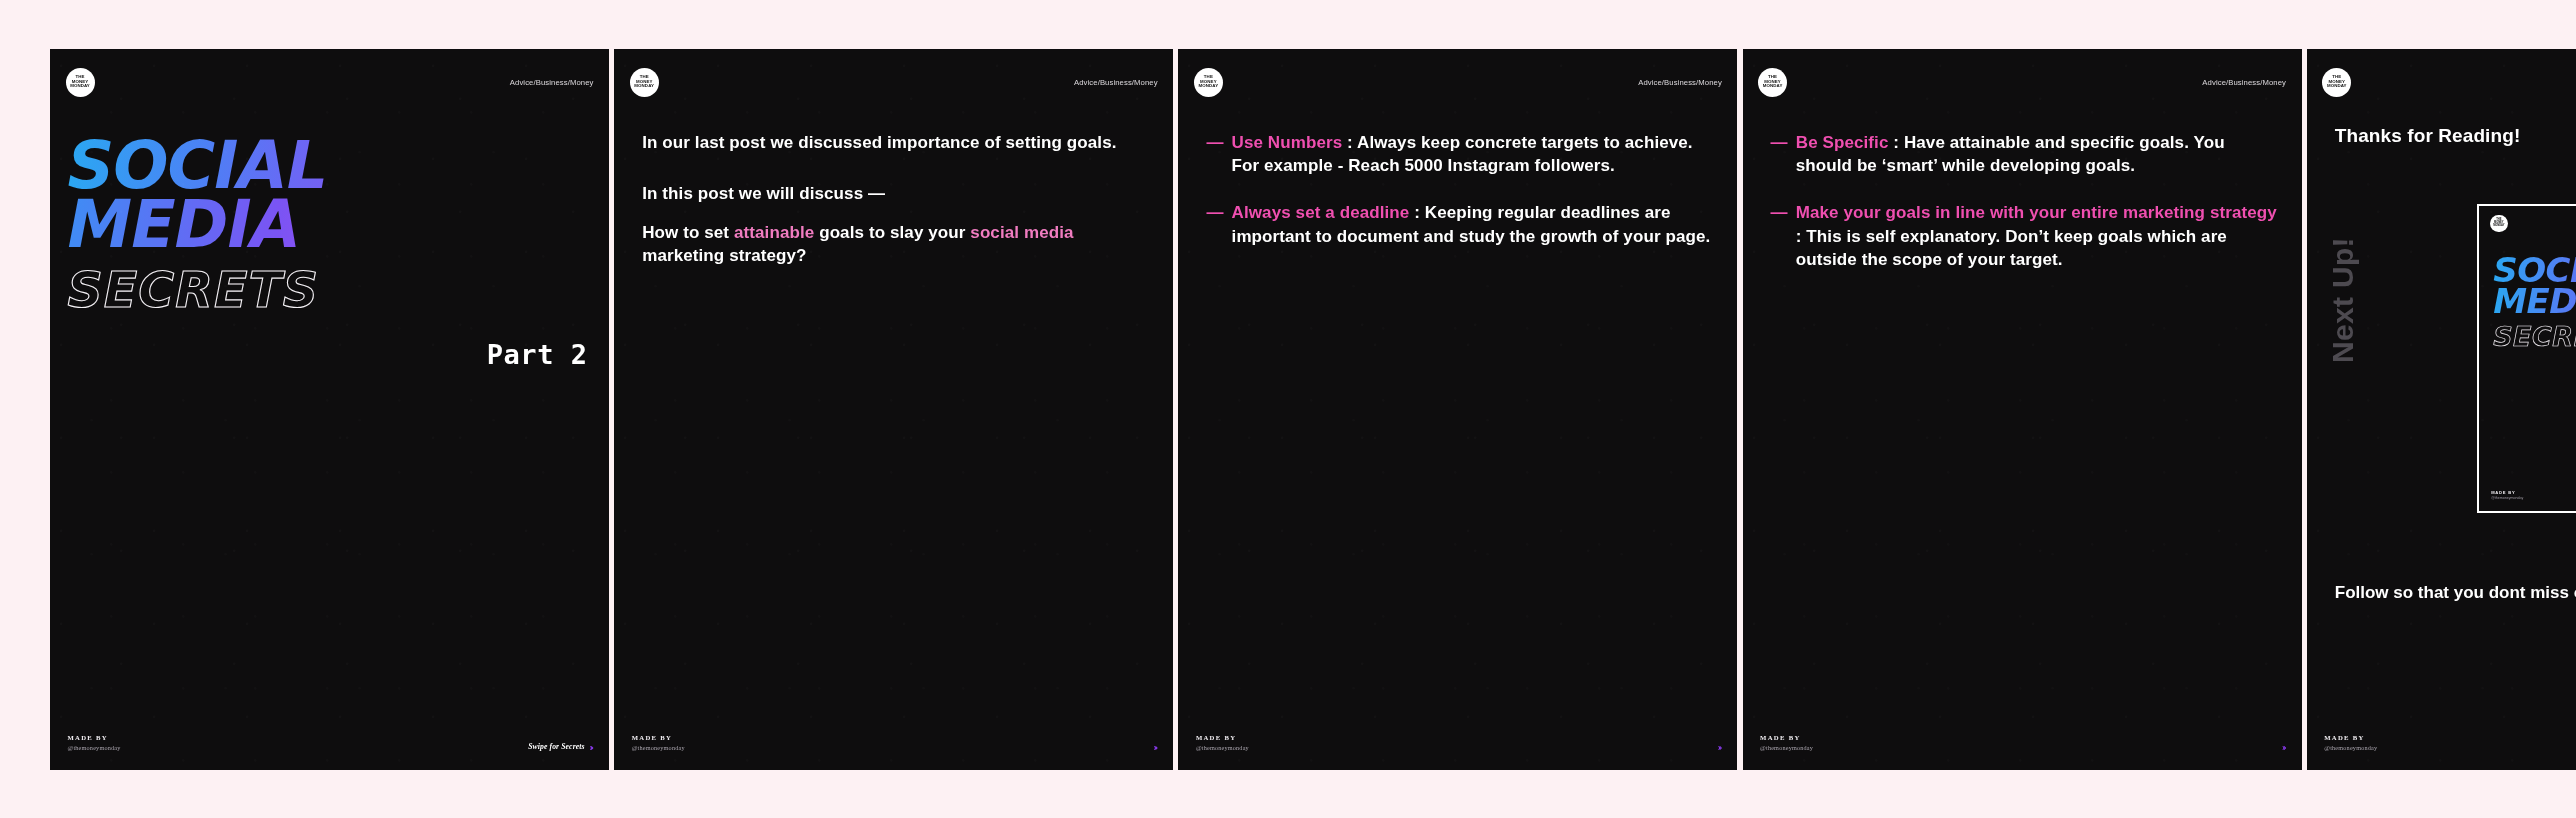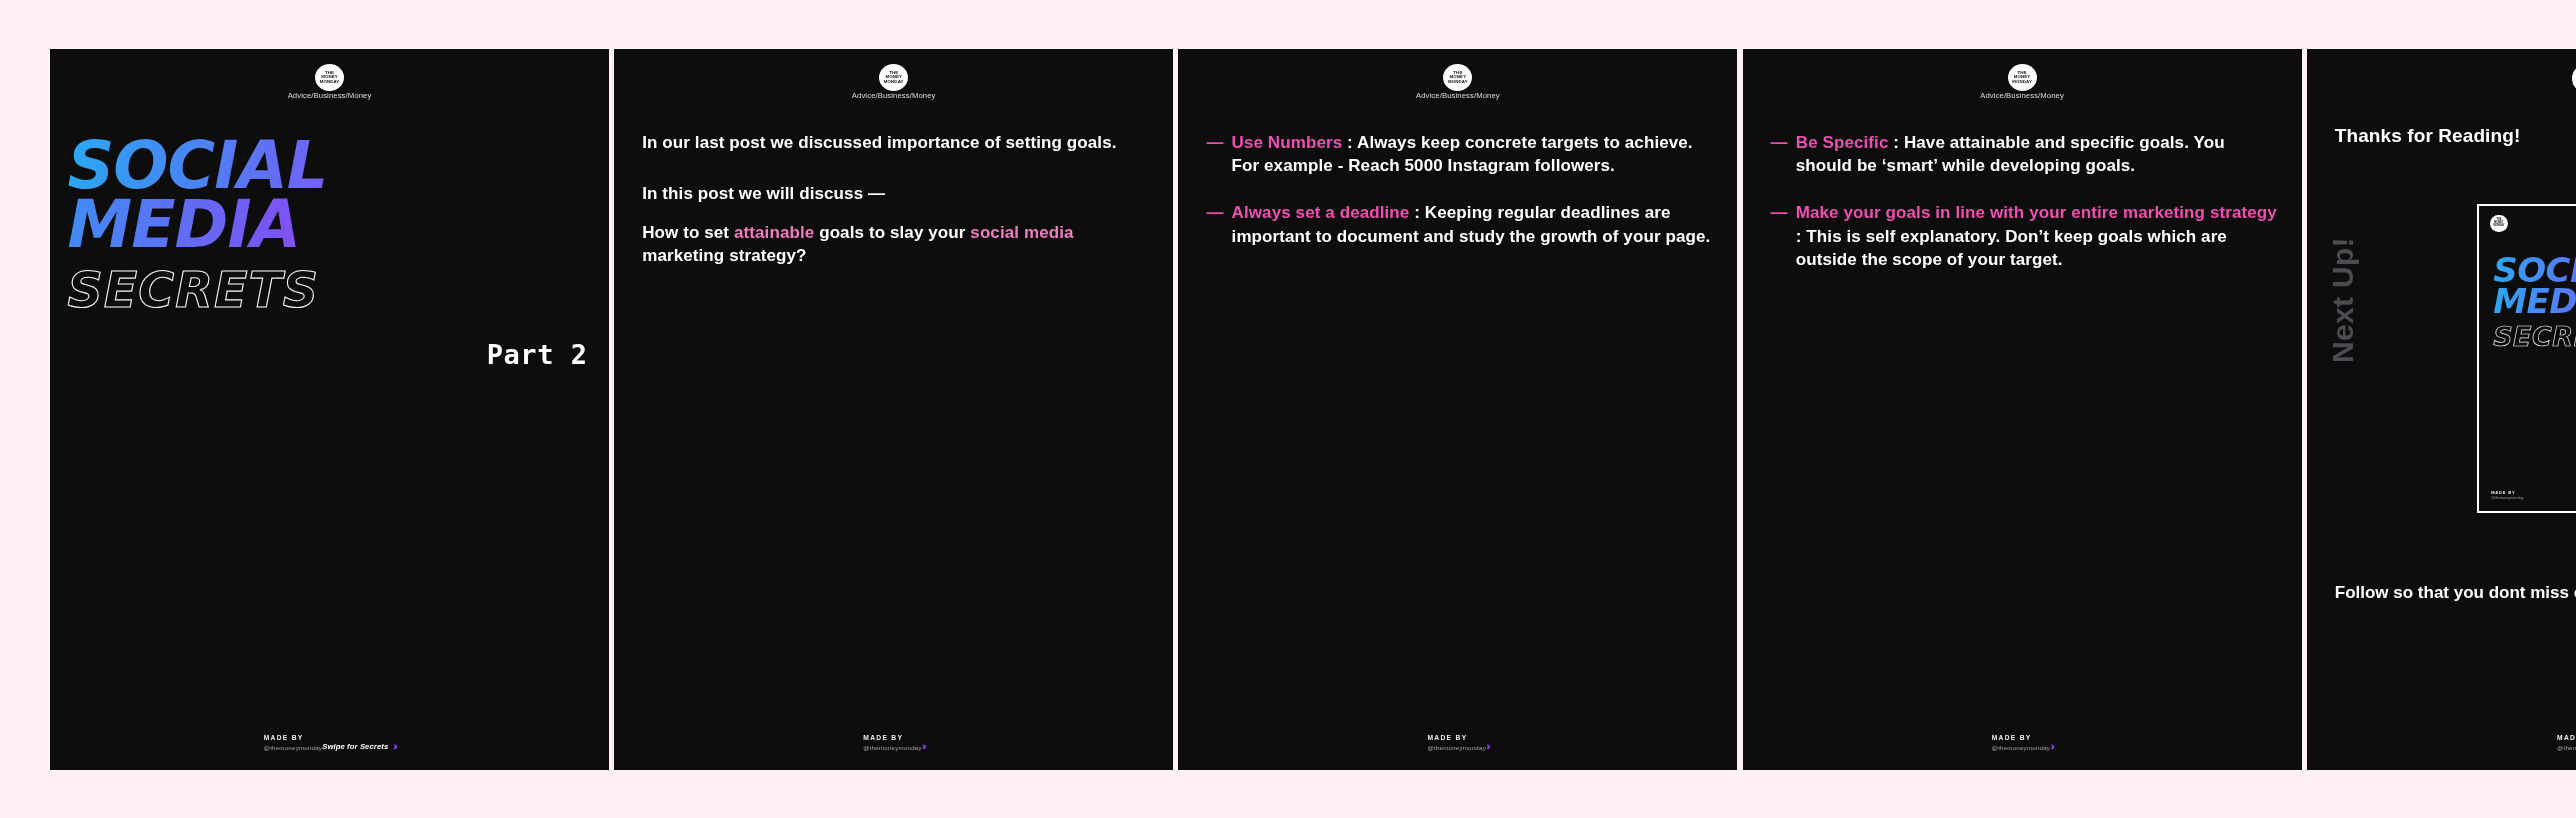--- a/index.html
+++ b/index.html
@@ -44,21 +44,20 @@
   }
   
   .s-head {
     position: absolute;
     top: 15.5px; left: 15.5px; right: 15.5px;
     height: 36px;
     display: flex;
     align-items: center;
     justify-content: space-between;
     z-index: 4;
-    flex-direction: column;
   }
   .logo {
     width: 29px; height: 29px;
     border-radius: 50%;
     background: #ffffff;
     color: #111;
     display: flex;
     flex-direction: column;
     align-items: center;
     justify-content: center;
@@ -74,22 +73,23 @@
     font-size: 7.7px;
     letter-spacing: 0.1px;
     opacity: .92;
   }
   
   .s-foot {
     position: absolute;
     left: 17.5px; right: 17.5px; bottom: 17.5px;
     display: flex;
     align-items: flex-end;
-    justify-content: center;
+    justify-content: space-between;
     z-index: 4;
+    font-family: Liberation Serif, serif;
   }
   .madeby { line-height: 1.35; }
   .madeby .m1 {
     color: #f2eff3;
     font-size: 6.7px;
     font-weight: 700;
     letter-spacing: 1.3px;
   }
   .madeby .m2 {
     color: #a9a4ad;

